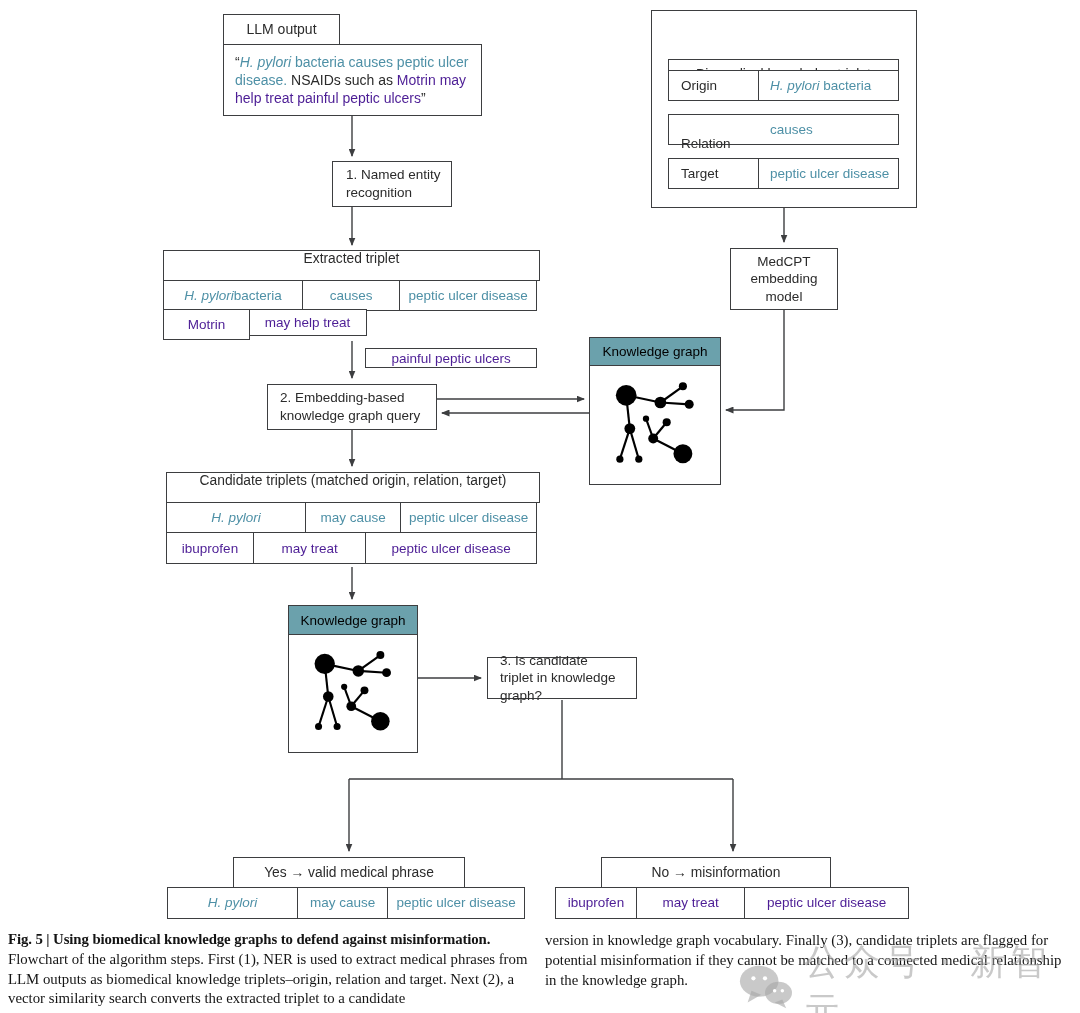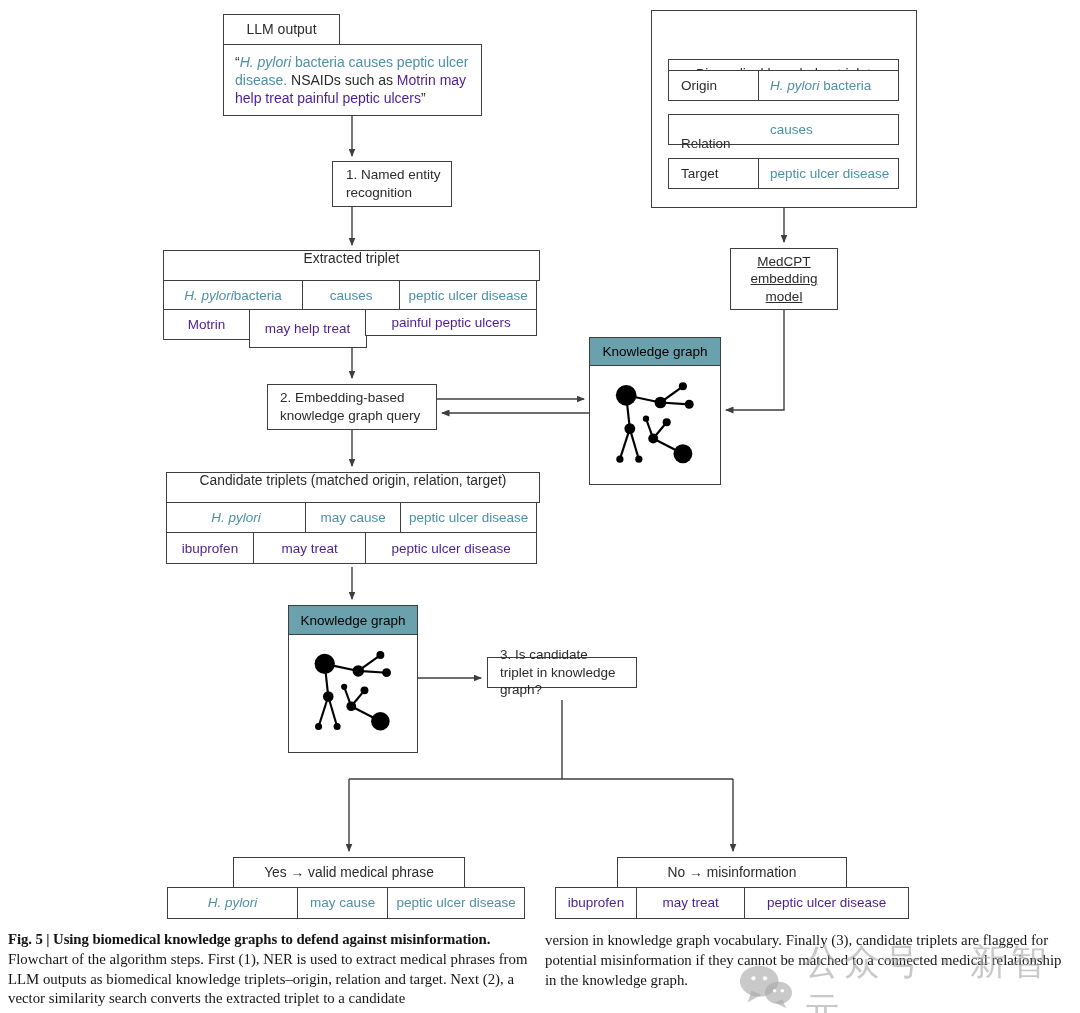--- a/index.html
+++ b/index.html
@@ -125,24 +125,24 @@
         <span>causes</span>
       </div>
       <div class="cell teal" style="width:138px; height:31px;">
         <span>peptic ulcer disease</span>
       </div>
     </div>
     <div class="tbl-row">
       <div class="cell red" style="width:87px; height:31px;">
         <span>Motrin</span>
       </div>
-      <div class="cell red" style="width:118px; height:39px;">
+      <div class="cell red" style="width:118px; height:27px;">
         <span>may help treat</span>
       </div>
-      <div class="cell red" style="width:172px; height:27px;">
+      <div class="cell red" style="width:172px; height:20px;margin-top:39px;">
         <span>painful peptic ulcers</span>
       </div>
     </div>
   </div>
 
   <div class="box left-flex" style="left:267px; top:384px; width:170px; height:46px; padding-left:12px; padding-right:6px;">
     <span>2. Embedding-based knowledge graph query</span>
   </div>
 
   <div class="kg-box" style="left:589px; top:337px; width:132px; height:148px;">
@@ -234,42 +234,42 @@
           <circle cx="48" cy="98" r="4"></circle>
           <circle cx="56" cy="53" r="3.5"></circle>
           <circle cx="64" cy="75" r="5.5"></circle>
           <circle cx="79" cy="57" r="4.5"></circle>
           <circle cx="97" cy="92" r="10.5"></circle>
         </g>
       </svg>
     </div>
   </div>
 
-  <div class="box left-flex" style="left:487px; top:657px; width:150px; height:31px; padding-left:12px; padding-right:16px;">
+  <div class="box left-flex" style="left:487px; top:657px; width:150px; height:42px; padding-left:12px; padding-right:16px;">
     <span>3. Is candidate triplet in knowledge graph?</span>
   </div>
 
   <div class="box center-flex" style="left:233px; top:857px; width:232px; height:31px; font-size:13.8px;">
     <span>Yes → valid medical phrase</span>
   </div>
   <div class="tbl" style="left:167px; top:886.6px; width:361px;">
     <div class="tbl-row" style="margin-top:0;">
       <div class="cell teal" style="width:131px; height:32px;">
         <span class="ital">H. pylori</span>
       </div>
       <div class="cell teal" style="width:92px; height:32px;">
         <span>may cause</span>
       </div>
       <div class="cell teal" style="width:138px; height:32px;">
         <span>peptic ulcer disease</span>
       </div>
     </div>
   </div>
 
-  <div class="box center-flex" style="left:617px; top:857px; width:230px; height:31px; font-size:13.8px;">
+  <div class="box center-flex" style="left:601px; top:857px; width:230px; height:31px; font-size:13.8px;">
     <span>No → misinformation</span>
   </div>
   <div class="tbl" style="left:555px; top:886.6px; width:357px;">
     <div class="tbl-row" style="margin-top:0;">
       <div class="cell red" style="width:82px; height:32px;">
         <span>ibuprofen</span>
       </div>
       <div class="cell red" style="width:110px; height:32px;">
         <span>may treat</span>
       </div>
@@ -302,21 +302,21 @@
     <div class="box" style="left:16px; top:147px; width:231px; height:31px; display:flex;">
       <div class="left-flex" style="width:90px; border-right:1.4px solid #3d3e40; padding-left:12px;">
         <span>Target</span>
       </div>
       <div class="left-flex teal" style="flex:1; padding-left:11px;">
         <span>peptic ulcer disease</span>
       </div>
     </div>
   </div>
 
-  <div class="box center-flex" style="left:730px; top:248px; width:108px; height:62px; padding:4px 10px;text-decoration:underline;">
+  <div class="box center-flex" style="left:730px; top:248px; width:108px; height:62px; padding:4px 10px;">
     <span>MedCPT embedding model</span>
   </div>
 
   <div class="caption" style="left:8px; top:930px; width:530px;">
     <b>Fig. 5 | Using biomedical knowledge graphs to defend against misinformation.</b>
     <span>Flowchart of the algorithm steps. First (1), NER is used to extract medical phrases from LLM outputs as biomedical knowledge triplets–origin, relation and target. Next (2), a vector similarity search converts the extracted triplet to a candidate</span>
   </div>
 
   <div class="caption" style="left:545px; top:931px; width:530px;">
     <span>version in knowledge graph vocabulary. Finally (3), candidate triplets are flagged for potential misinformation if they cannot be matched to a connected medical relationship in the knowledge graph.</span>

